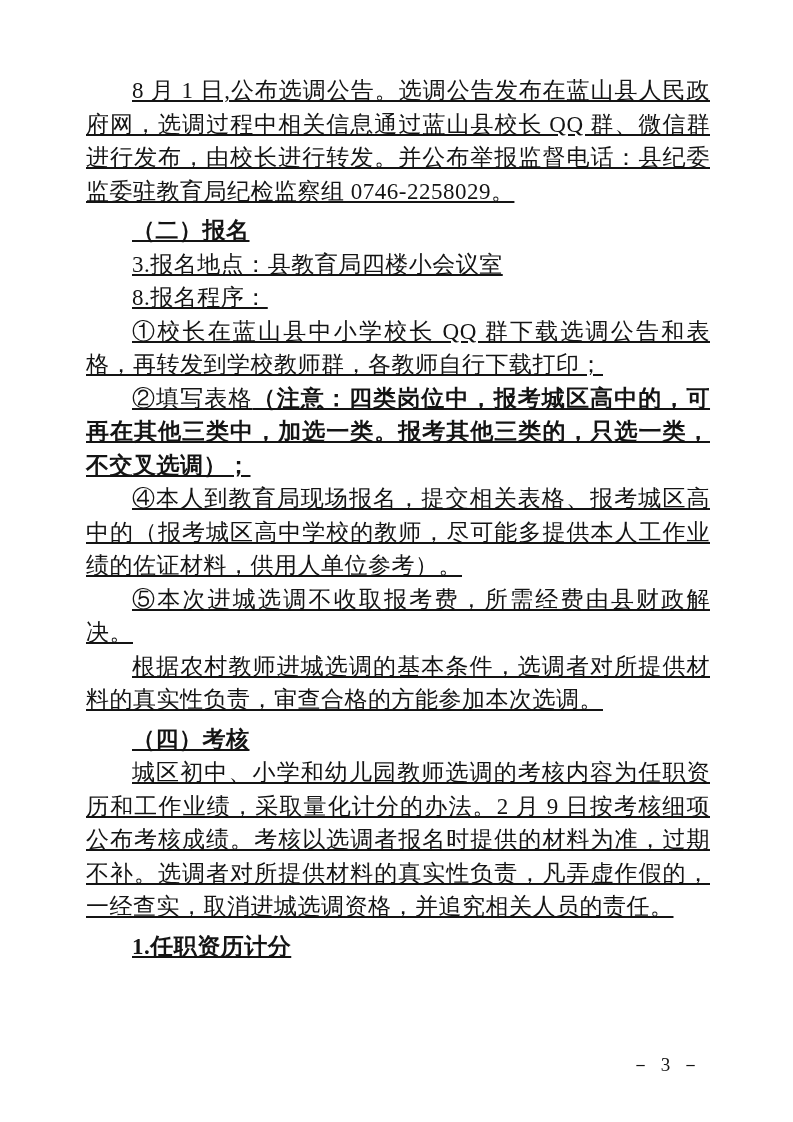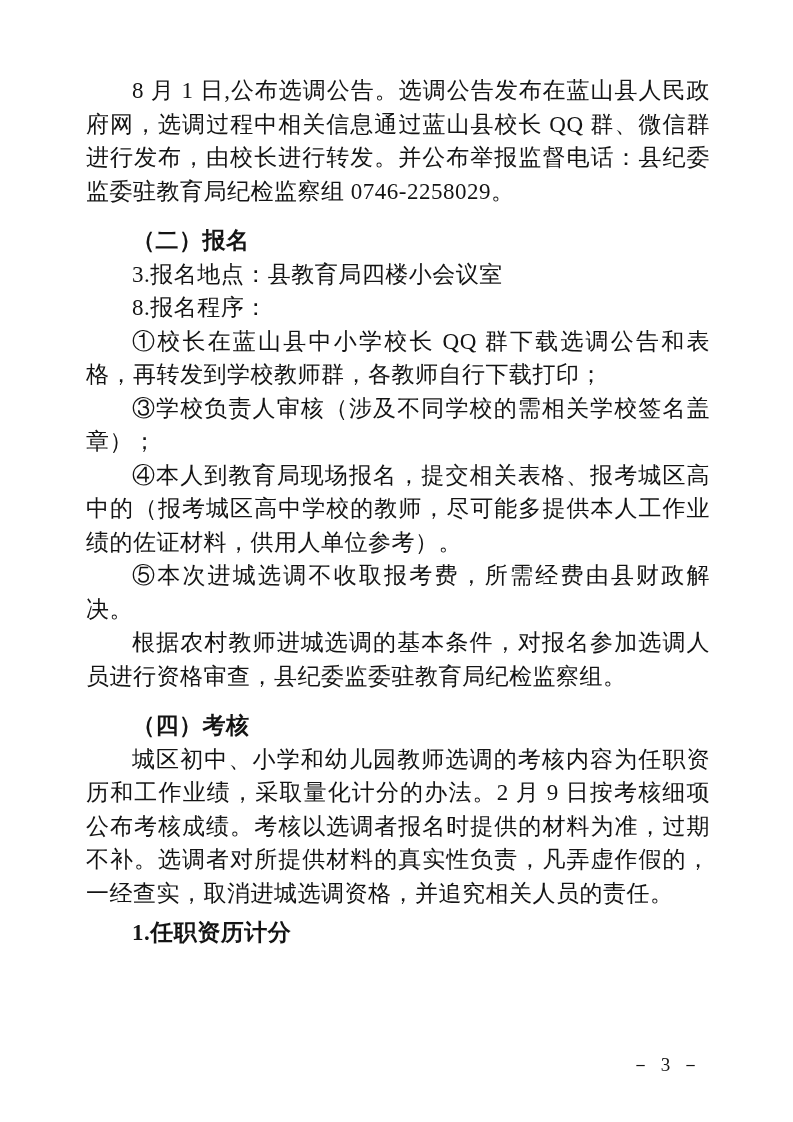--- a/index.html
+++ b/index.html
@@ -22,24 +22,25 @@
     width: 624px;
   }
   .para {
     margin: 0;
     font-size: 23px;
     line-height: 33.5px;
     text-indent: 2em;
     text-align: justify;
     letter-spacing: 0.5px;
     word-break: break-all;
+    text-decoration: underline;
   }
   .heading {
     font-weight: bold;
-    margin-top: 16px;
+    margin-top: 6px;
   }
   .sub-heading {
     font-weight: bold;
     margin-top: 6px;
   }
   .bold-inline {
     font-weight: bold;
   }
   .page-number {
     position: absolute;
@@ -59,29 +60,29 @@
 
   <p class="para heading">（二）报名</p>
 
 
   <p class="para">3.报名地点：县教育局四楼小会议室</p>
 
   <p class="para">8.报名程序：</p>
 
   <p class="para">①校长在蓝山县中小学校长 QQ 群下载选调公告和表格，再转发到学校教师群，各教师自行下载打印；</p>
 
+  <p class="para"><span>②填写表格</span><span class="bold-inline">（注意：四类岗位中，报考城区高中的，可再在其他三类中，加选一类。报考其他三类的，只选一类，不交叉选调）；</span></p>
 
-  <p class="para">③学校负责人审核（涉及不同学校的需相关学校签名盖章）；</p>
 
   <p class="para">④本人到教育局现场报名，提交相关表格、报考城区高中的（报考城区高中学校的教师，尽可能多提供本人工作业绩的佐证材料，供用人单位参考）。</p>
 
   <p class="para">⑤本次进城选调不收取报考费，所需经费由县财政解决。</p>
 
 
-  <p class="para">根据农村教师进城选调的基本条件，对报名参加选调人员进行资格审查，县纪委监委驻教育局纪检监察组。</p>
+  <p class="para">根据农村教师进城选调的基本条件，选调者对所提供材料的真实性负责，审查合格的方能参加本次选调。</p>
 
   <p class="para heading">（四）考核</p>
 
   <p class="para">城区初中、小学和幼儿园教师选调的考核内容为任职资历和工作业绩，采取量化计分的办法。2 月 9 日按考核细项公布考核成绩。考核以选调者报名时提供的材料为准，过期不补。选调者对所提供材料的真实性负责，凡弄虚作假的，一经查实，取消进城选调资格，并追究相关人员的责任。</p>
 
   <p class="para sub-heading">1.任职资历计分</p>
 
 </div>
 
 <div class="page-number">－ 3 －</div>

